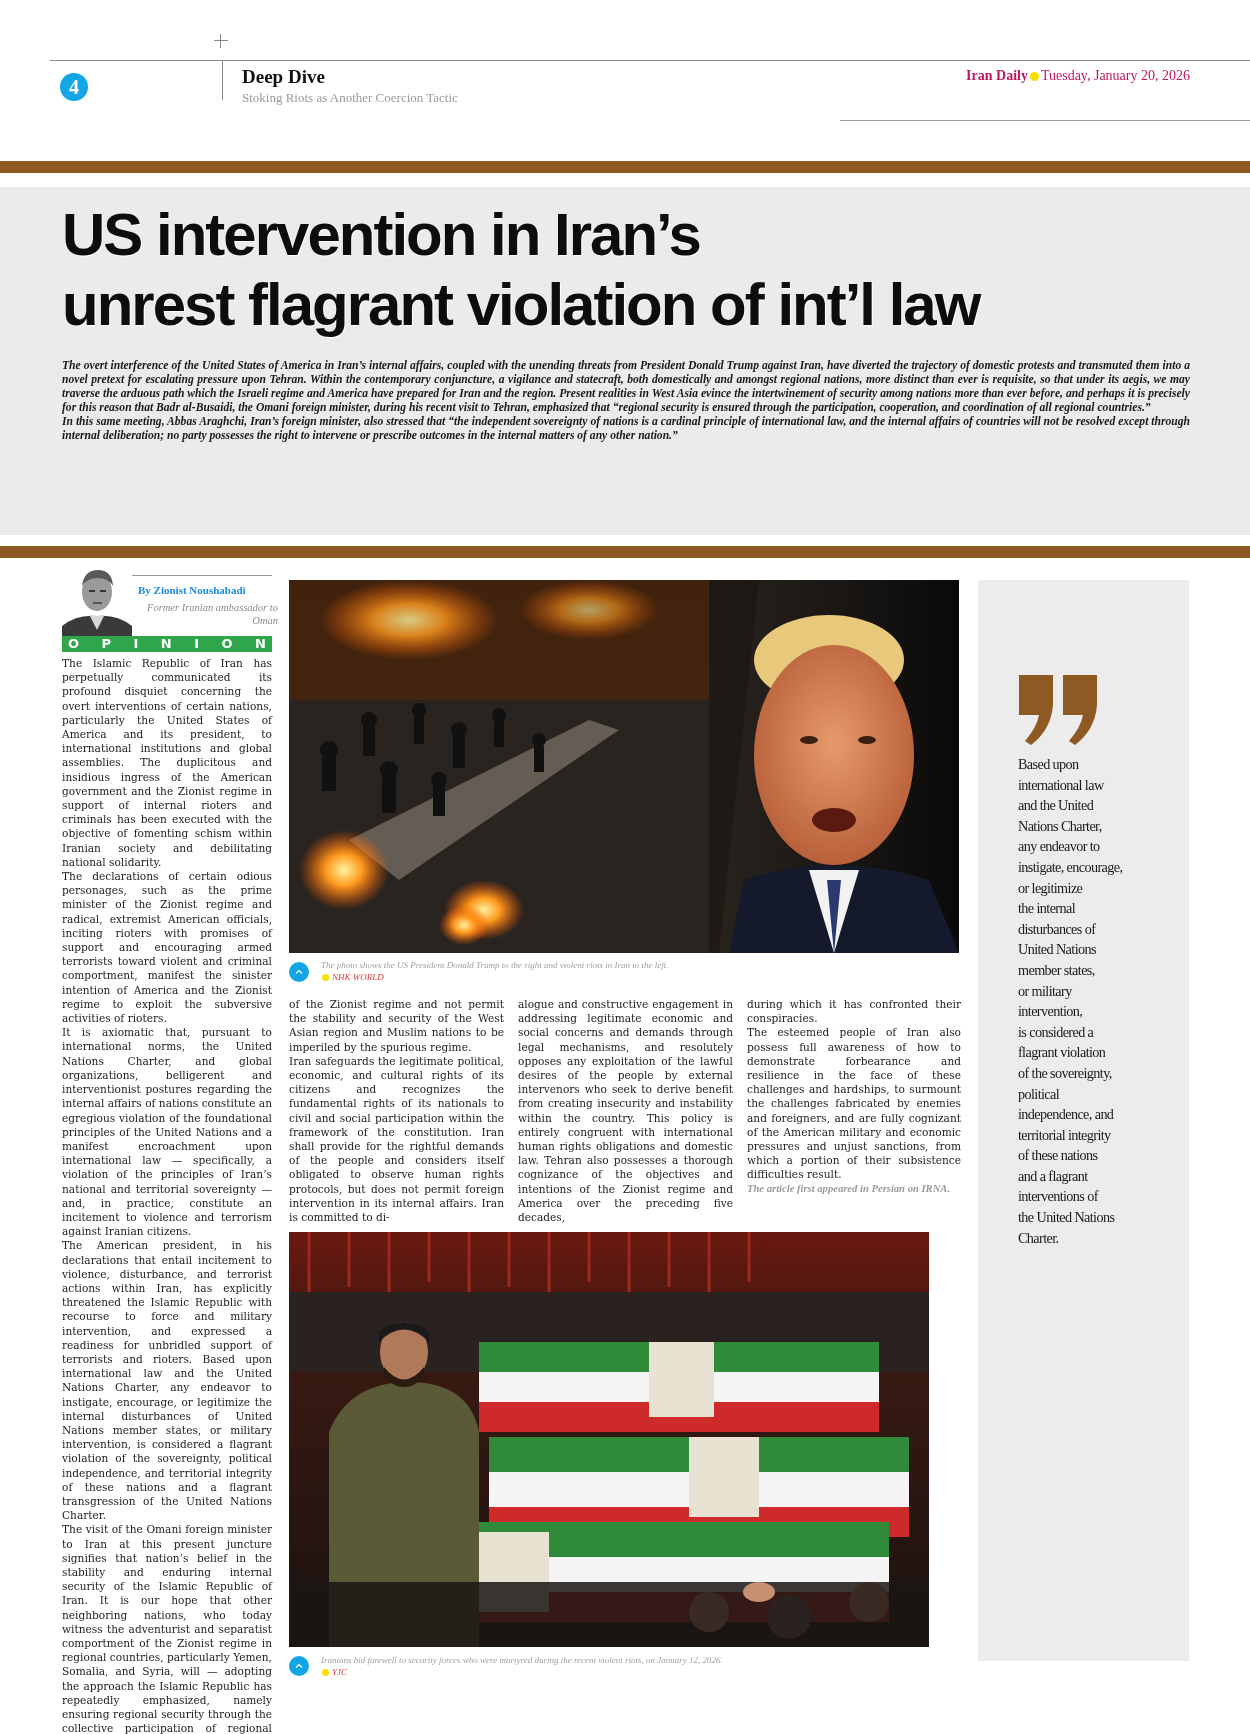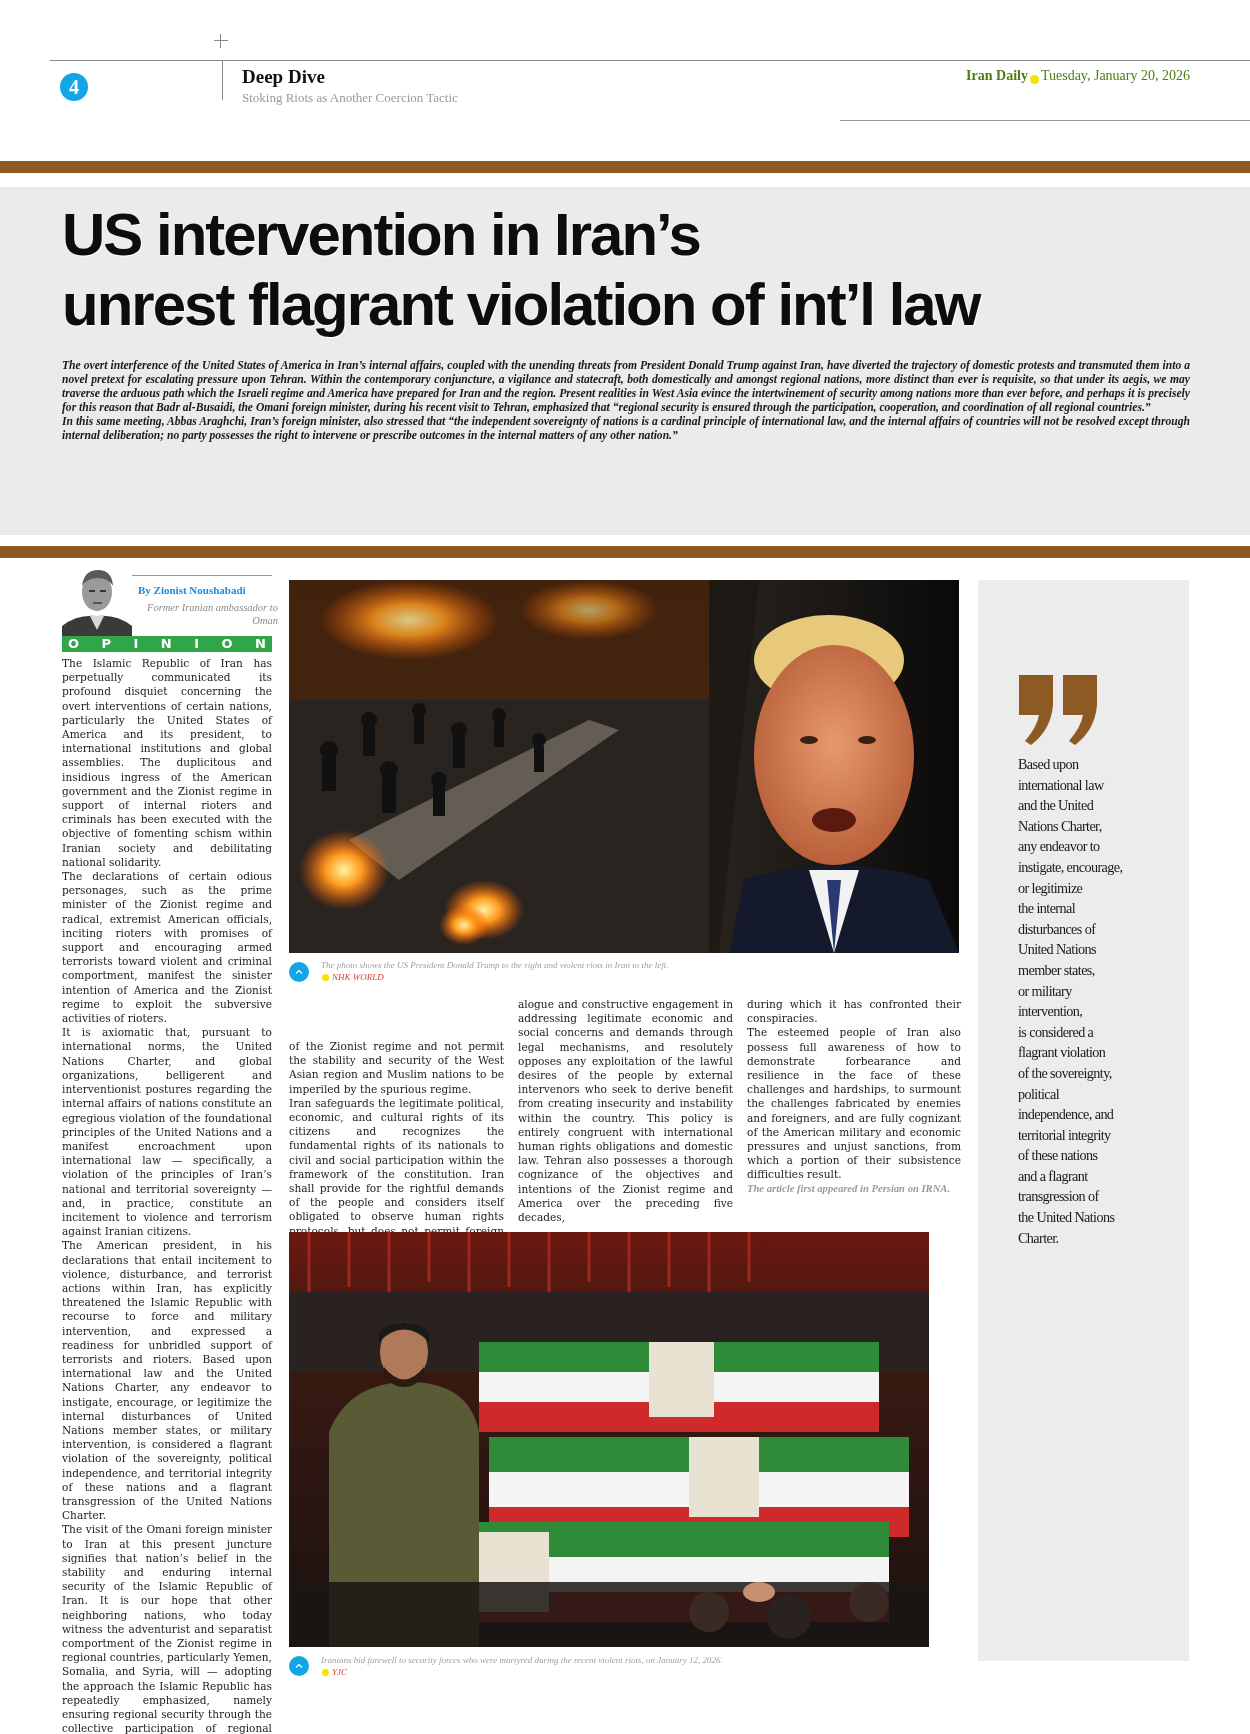--- a/index.html
+++ b/index.html
@@ -13,21 +13,21 @@
   .crosshair:before, .crosshair:after { content: ""; position: absolute; background: #888; }
   .crosshair:before { left: 6px; top: 0; width: 1px; height: 14px; }
   .crosshair:after { left: 0; top: 6px; width: 14px; height: 1px; }
   .top-rule { left: 50px; top: 60px; width: 1200px; height: 1px; background: #8a8a8a; }
   .bottom-rule { left: 840px; top: 120px; width: 410px; height: 1px; background: #9a9a9a; }
   .vert-rule { left: 222px; top: 60px; width: 1px; height: 40px; background: #8a8a8a; }
   .page-num { left: 60px; top: 73px; width: 28px; height: 28px; border-radius: 50%; background: #12a6e6; color: #fff;
     font-family: "Liberation Serif", serif; font-size: 20px; font-weight: bold; text-align: center; line-height: 28px; }
   .section-title { left: 242px; top: 66px; font-family: "Liberation Serif", serif; font-weight: bold; font-size: 19px; color: #111; }
   .section-sub { left: 242px; top: 90px; font-family: "Liberation Serif", serif; font-size: 13px; color: #9a9a9a; }
-  .masthead { right: 60px; top: 68px; font-family: "Liberation Serif", serif; font-size: 14px; color: #4d7c0f; display: flex; align-items: flex-end; gap: 2px; }
+  .masthead { right: 60px; top: 68px; font-family: "Liberation Serif", serif; font-size: 14px; color: #be185d; display: flex; align-items: center; gap: 2px; }
   .masthead .pub { font-weight: bold; }
   .dot-yellow { width: 9px; height: 9px; border-radius: 50%; background: #f4e100; display: inline-block; }
 
   
   .brown-bar { left: 0; width: 1250px; height: 12px; background: #8e5a24; }
 
   
   .headline-bg { left: 0; top: 187px; width: 1250px; height: 348px; background: #ebebeb; }
   .headline { left: 62px; top: 200px; width: 1150px; font-family: "Liberation Sans", sans-serif; font-weight: bold;
     font-size: 60px; line-height: 70px; letter-spacing: -2px; color: #0d0d0d; text-shadow: 1px 1px 0 #fff; }
@@ -40,21 +40,21 @@
   .author-rule { left: 62px; top: 575px; width: 210px; height: 1px; background: #999; }
   .author-name { left: 138px; top: 584px; font-family: "Liberation Serif", serif; font-weight: bold; font-size: 11px; color: #1a8be0; }
   .author-role { left: 138px; top: 601px; width: 140px; font-family: "Liberation Serif", serif; font-style: italic; font-size: 10.5px; line-height: 13px; color: #8a8a8a; text-align: right; }
   .opinion-bar { left: 62px; top: 636px; width: 210px; height: 16px; background: #2fa64a; color: #fff; display: flex; justify-content: space-between;
     padding: 0 6px; font-family: "DejaVu Sans", sans-serif; font-weight: bold; font-size: 13px; line-height: 16px; }
 
   
   .col { font-family: "DejaVu Serif", serif; font-size: 10.6px; line-height: 14.2px; color: #222; text-align: justify; hyphens: auto; }
   .col p { margin: 0; }
   .col-1 { left: 62px; top: 656px; width: 210px; }
-  .col-2 { left: 289px; top: 997px; width: 215px; margin-top: 42px; }
+  .col-2 { left: 289px; top: 997px; width: 215px; }
   .col-3 { left: 518px; top: 997px; width: 215px; }
   .col-4 { left: 747px; top: 997px; width: 214px; }
   .source-note { font-family: "Liberation Serif", serif; font-style: italic; font-weight: bold; color: #9a9a9a; font-size: 10.6px; line-height: 14px; margin-top: 12px; text-align: left; }
 
   
   .photo { overflow: hidden; }
   .photo-1 { left: 289px; top: 580px; width: 670px; height: 373px; }
   .photo-2 { left: 289px; top: 1232px; width: 640px; height: 415px; }
 
   .caption-icon { width: 20px; height: 20px; border-radius: 50%; background: #12a6e6; display: flex; align-items: center; justify-content: center; }
@@ -298,16 +298,16 @@
   <span>or military</span>
   <span>intervention,</span>
   <span>is considered a</span>
   <span>flagrant violation</span>
   <span>of the sovereignty,</span>
   <span>political</span>
   <span>independence, and</span>
   <span>territorial integrity</span>
   <span>of these nations</span>
   <span>and a flagrant</span>
-  <span>transgression of</span>
+  <span>interventions of</span>
   <span>the United Nations</span>
   <span>Charter.</span>
 </div>
 
 </body></html>

